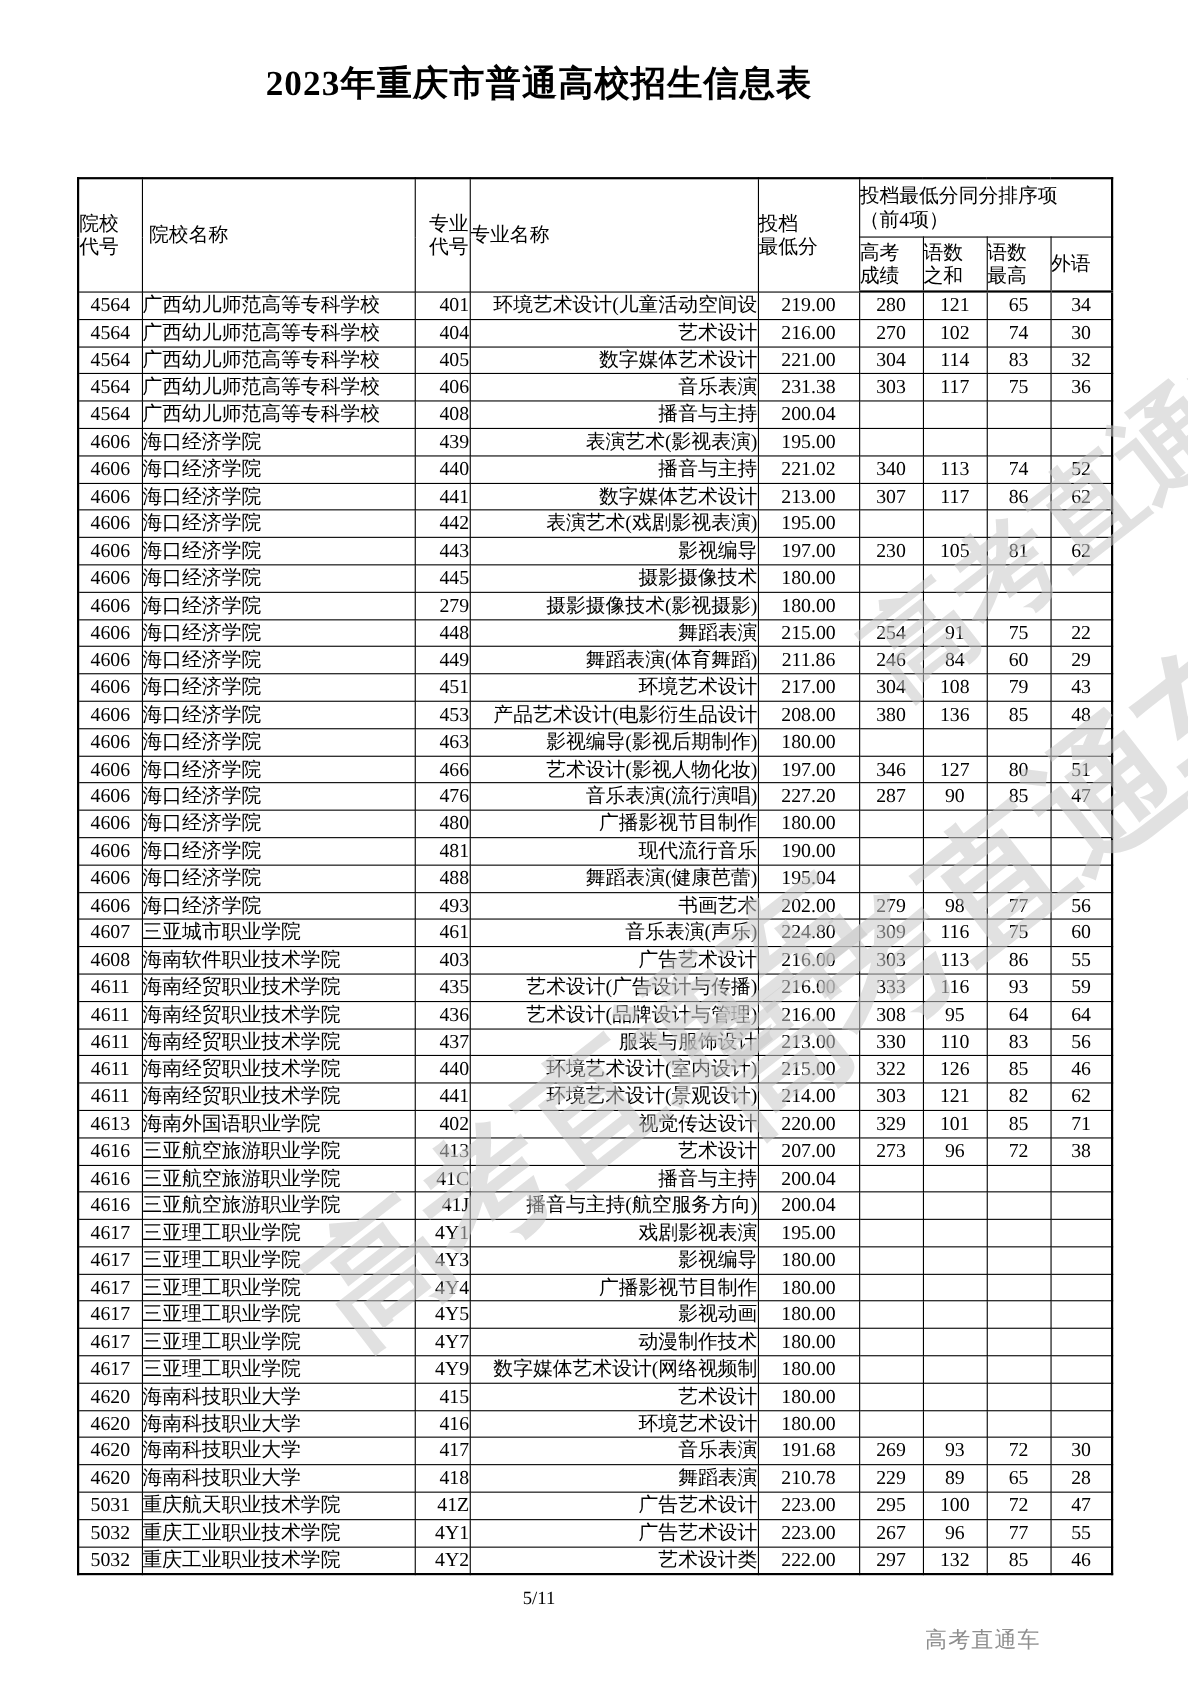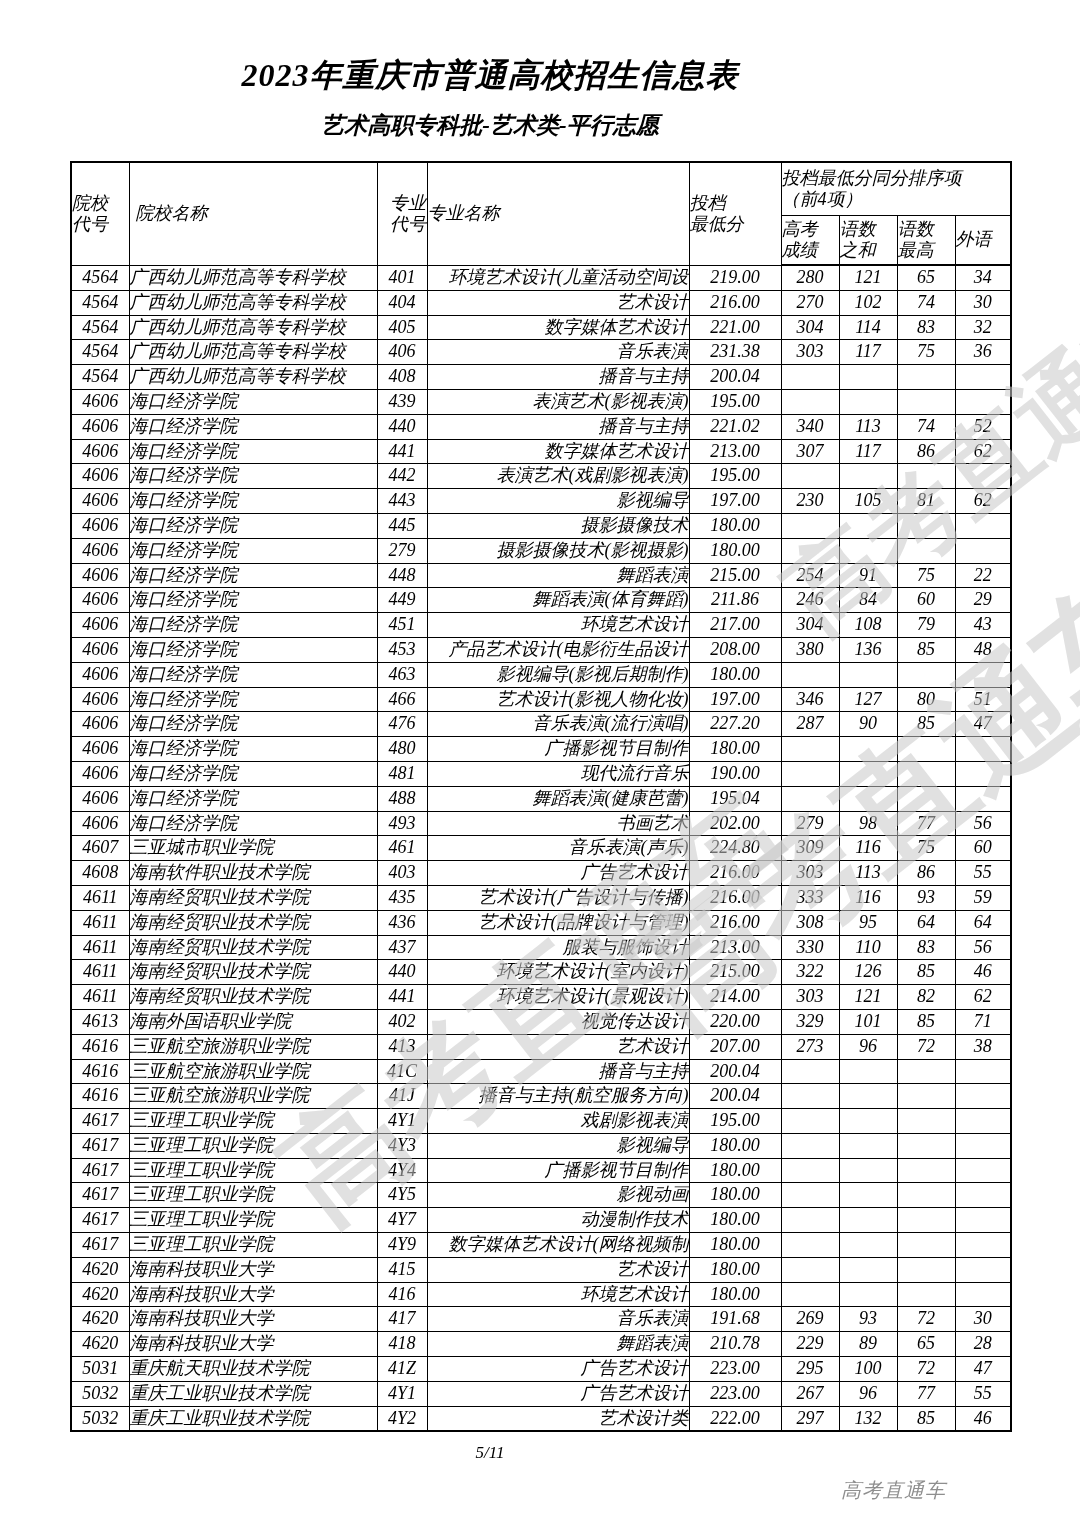--- a/index.html
+++ b/index.html
@@ -37,21 +37,20 @@
   .wm-a { left: 600px; top: 930px; font-size: 128px; transform: rotate(-38deg); }
   .wm-b { left: 250px; top: 1130px; font-size: 120px; transform: rotate(-38deg); }
   .wm-c { left: 760px; top: 560px;  font-size: 96px;  transform: rotate(-38deg); }
 
   
   #page {
     position: relative;
     width: 980px;
     height: 1528px;
     z-index: 1;
-    font-style: italic;
   }
 
   #doc-title {
     text-align: center;
     font-size: 32px;
     font-weight: 700;
     letter-spacing: 1px;
     padding-top: 58px;
     line-height: 1.1;
   }
@@ -90,21 +89,21 @@
     font-size: 18px;
     line-height: 1.18;
   }
   
   table.info {
     border: 2px solid #000;
   }
   thead tr:last-child th { border-bottom: 2px solid #000; }
   .c-code   { width: 58px;  text-align: center; }
   .c-school { width: 248px; text-align: left;  padding-left: 4px; }
-  .c-major  { width: 50px;  text-align: center;  padding-left: 5px; }
+  .c-major  { width: 50px;  text-align: right;  padding-left: 5px; }
   .c-mname  { width: 262px; text-align: right;  padding-left: 6px; }
   .c-score  { width: 92px;  text-align: center; }
   .c-n1     { width: 58px;  text-align: center; }
   .c-n2     { width: 58px;  text-align: center; }
   .c-n3     { width: 58px;  text-align: center; }
   .c-n4     { width: 56px;  text-align: center; }
 
   tbody td { height: 23.8px; line-height: 23.8px; font-size: 18px; }
   tbody td.c-code, tbody td.c-score, tbody td.c-n1, tbody td.c-n2,
   tbody td.c-n3, tbody td.c-n4 { font-family: "Liberation Serif", serif; }
@@ -134,21 +133,20 @@
 
 <div id="watermark-layer">
   <div class="wm wm-a">高考直通车</div>
   <div class="wm wm-b">高考直通车</div>
   <div class="wm wm-c">高考直通车</div>
 </div>
 
 <div id="page">
 
   <div id="doc-title">2023年重庆市普通高校招生信息表</div>
-  <div id="doc-subtitle">艺术高职专科批-艺术类-平行志愿</div>
 
   <div id="table-wrap">
     <table class="info">
       <colgroup>
         <col style="width:58px">
           <col style="width:248px">
           <col style="width:50px">
         <col style="width:262px">
           <col style="width:92px">
           <col style="width:58px">

